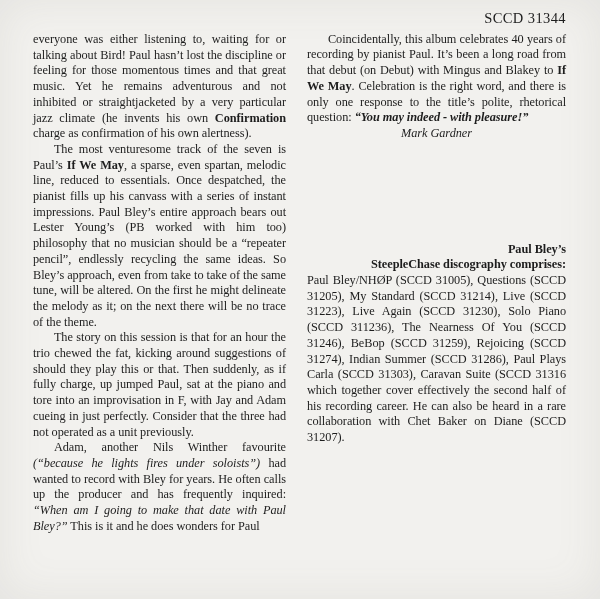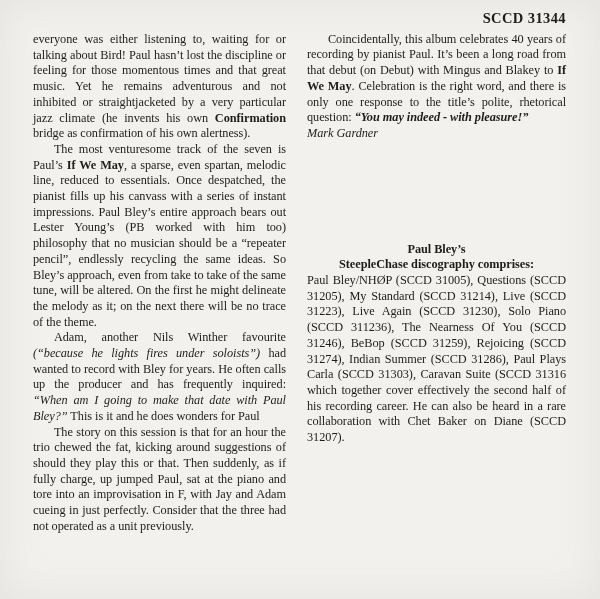--- a/index.html
+++ b/index.html
@@ -18,49 +18,49 @@
     text-align: justify;
     font-size: 12.3px;
     line-height: 15.7px;
     letter-spacing: -0.05px;
   }
   .col-left  { left: 33px;  top: 32px; width: 253px; }
   .col-right { left: 307px; top: 11px; width: 259px; }
   .catalog {
     text-align: right;
     font-size: 14.5px;
-    font-weight: bold;
+    font-weight: normal;
     letter-spacing: 0.4px;
     margin-bottom: 5px;
   }
   p { margin: 0; }
   .indent { text-indent: 1.7em; }
   .b  { font-weight: bold; }
   .i  { font-style: italic; }
   .bi { font-weight: bold; font-style: italic; }
   .signature {
-    text-align: left;
+    text-align: center;
     font-style: italic;
   }
   .discography { margin-top: 100px; }
-  .disc-head { font-weight: bold; text-align: center; }
+  .disc-head { font-weight: bold; text-align: right; }
 </style>
 </head>
 <body>
 
 <div class="page">
 
   <div class="col col-left">
-    <p><span>everyone was either listening to, waiting for or talking about Bird! Paul hasn’t lost the discipline or feeling for those momentous times and that great music. Yet he remains adventurous and not inhibited or straightjacketed by a very particular jazz climate (he invents his own </span><span class="b">Confirmation</span><span> bridge as confirmation of his own alertness).</span></p>
+    <p><span>everyone was either listening to, waiting for or talking about Bird! Paul hasn’t lost the discipline or feeling for those momentous times and that great music. Yet he remains adventurous and not inhibited or straightjacketed by a very particular jazz climate (he invents his own </span><span class="b">Confirmation</span><span> charge as confirmation of his own alertness).</span></p>
 
     <p class="indent"><span>The most venturesome track of the seven is Paul’s </span><span class="b">If We May</span><span>, a sparse, even spartan, melodic line, reduced to essentials. Once despatched, the pianist fills up his canvass with a series of instant impressions. Paul Bley’s entire approach bears out Lester Young’s (PB worked with him too) philosophy that no musician should be a “repeater pencil”, endlessly recycling the same ideas. So Bley’s approach, even from take to take of the same tune, will be altered. On the first he might delineate the melody as it; on the next there will be no trace of the theme.</span></p>
 
+    <p class="indent"><span>The story on this session is that for an hour the trio chewed the fat, kicking around suggestions of should they play this or that. Then suddenly, as if fully charge, up jumped Paul, sat at the piano and tore into an improvisation in F, with Jay and Adam cueing in just perfectly. Consider that the three had not operated as a unit previously.</span></p>
+
     <p class="indent"><span>Adam, another Nils Winther favourite </span><span class="i">(“because he lights fires under soloists”)</span><span> had wanted to record with Bley for years. He often calls up the producer and has frequently inquired: </span><span class="i">“When am I going to make that date with Paul Bley?”</span><span> This is it and he does wonders for Paul</span></p>
-
-    <p class="indent"><span>The story on this session is that for an hour the trio chewed the fat, kicking around suggestions of should they play this or that. Then suddenly, as if fully charge, up jumped Paul, sat at the piano and tore into an improvisation in F, with Jay and Adam cueing in just perfectly. Consider that the three had not operated as a unit previously.</span></p>
   </div>
 
   <div class="col col-right">
     <div class="catalog">SCCD 31344</div>
 
 
     <p class="indent"><span>Coincidentally, this album celebrates 40 years of recording by pianist Paul. It’s been a long road from that debut (on Debut) with Mingus and Blakey to </span><span class="b">If We May</span><span>. Celebration is the right word, and there is only one response to the title’s polite, rhetorical question: </span><span class="bi">“You may indeed - with pleasure!”</span></p>
 
     <div class="signature">
       <div>Mark Gardner</div>

